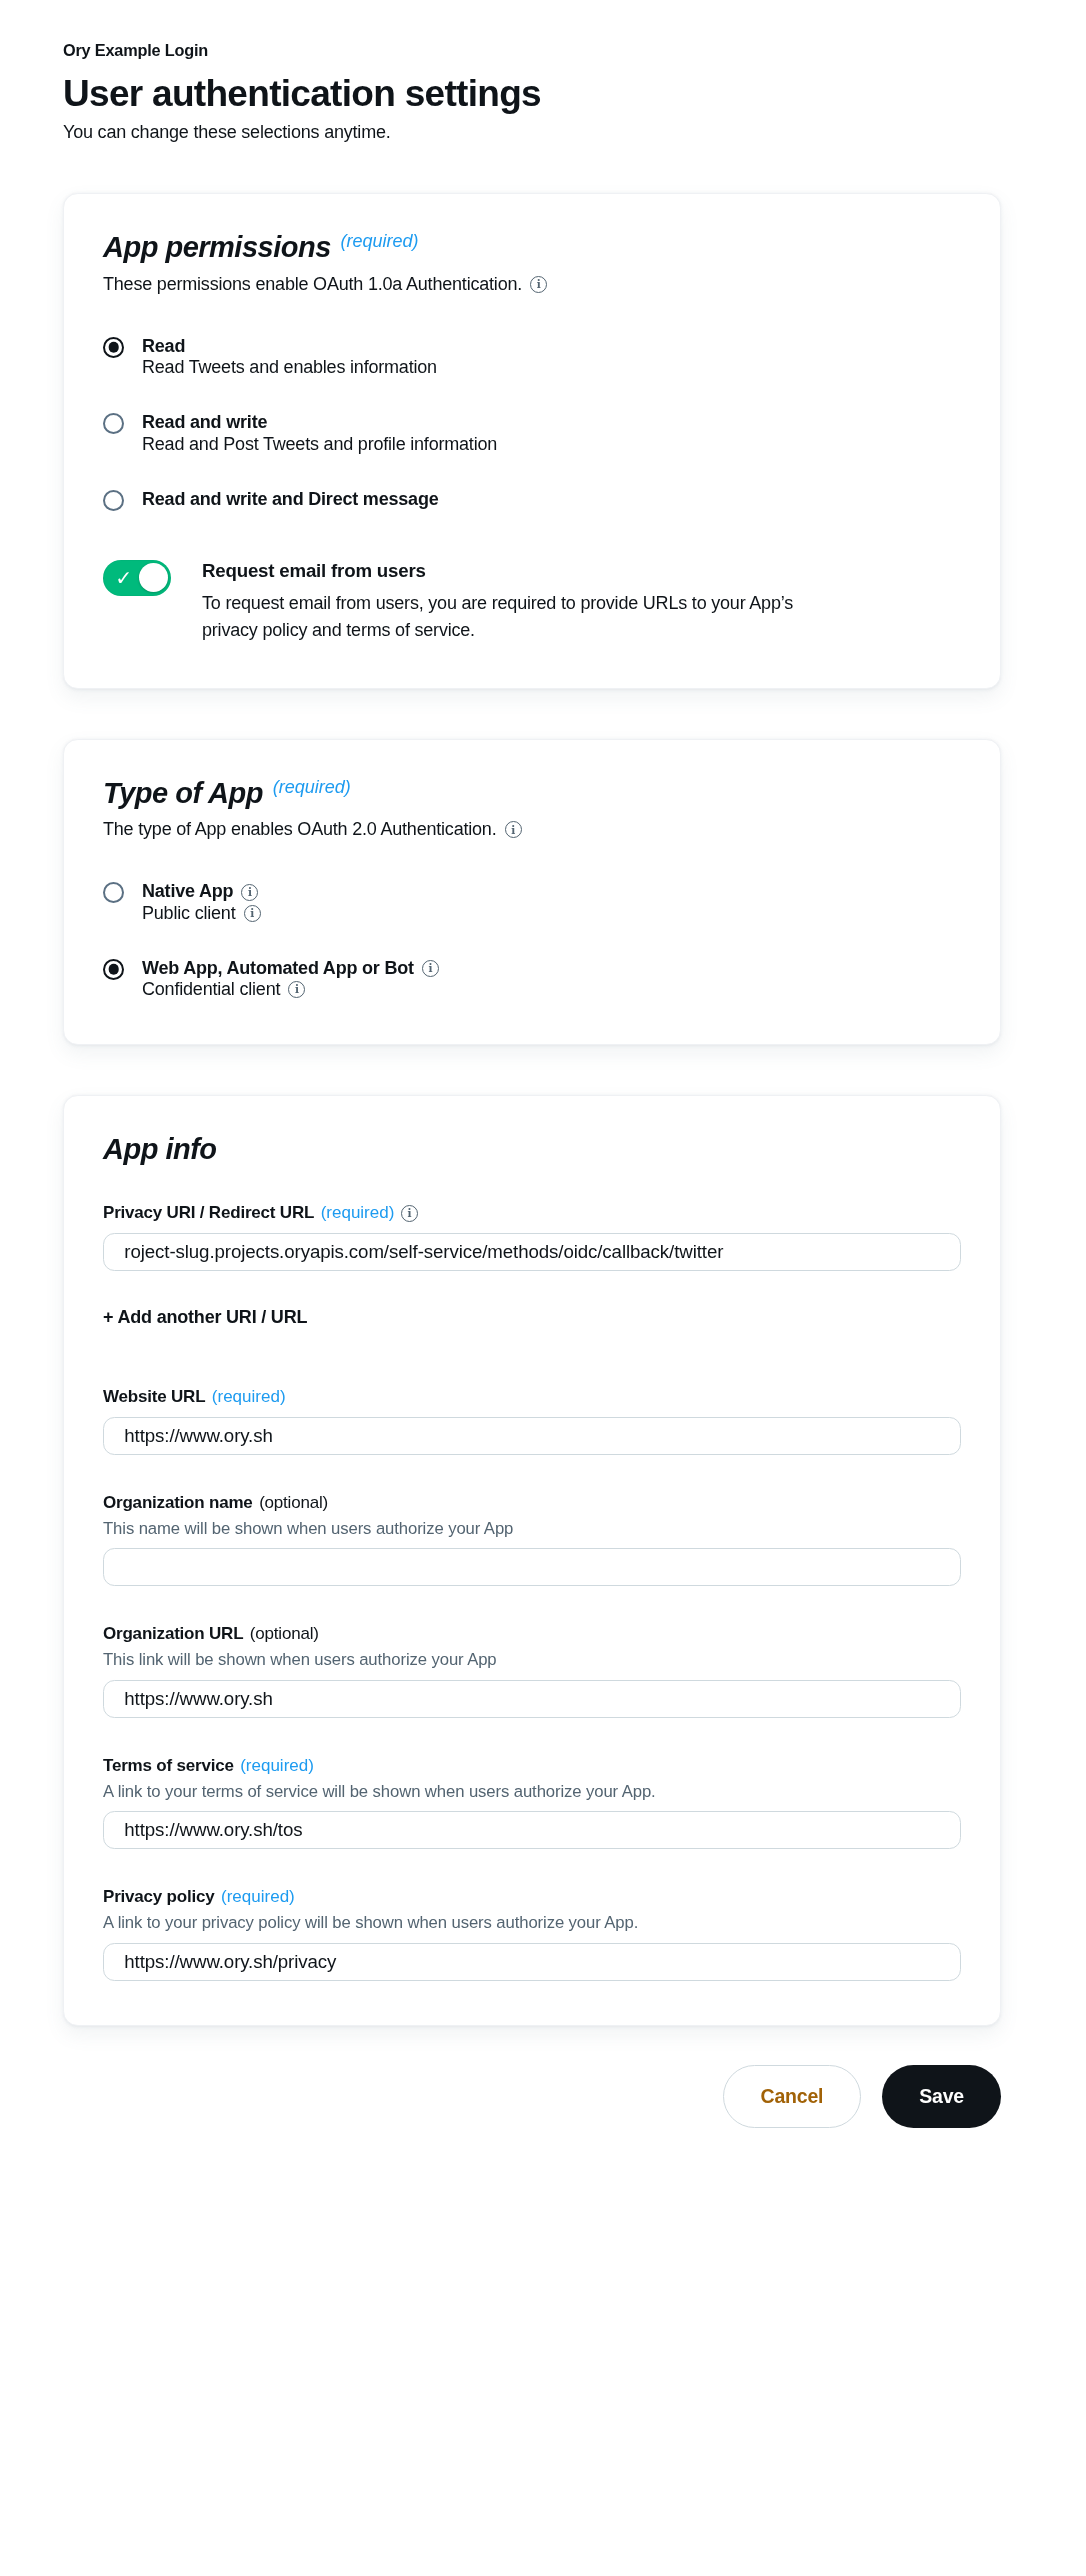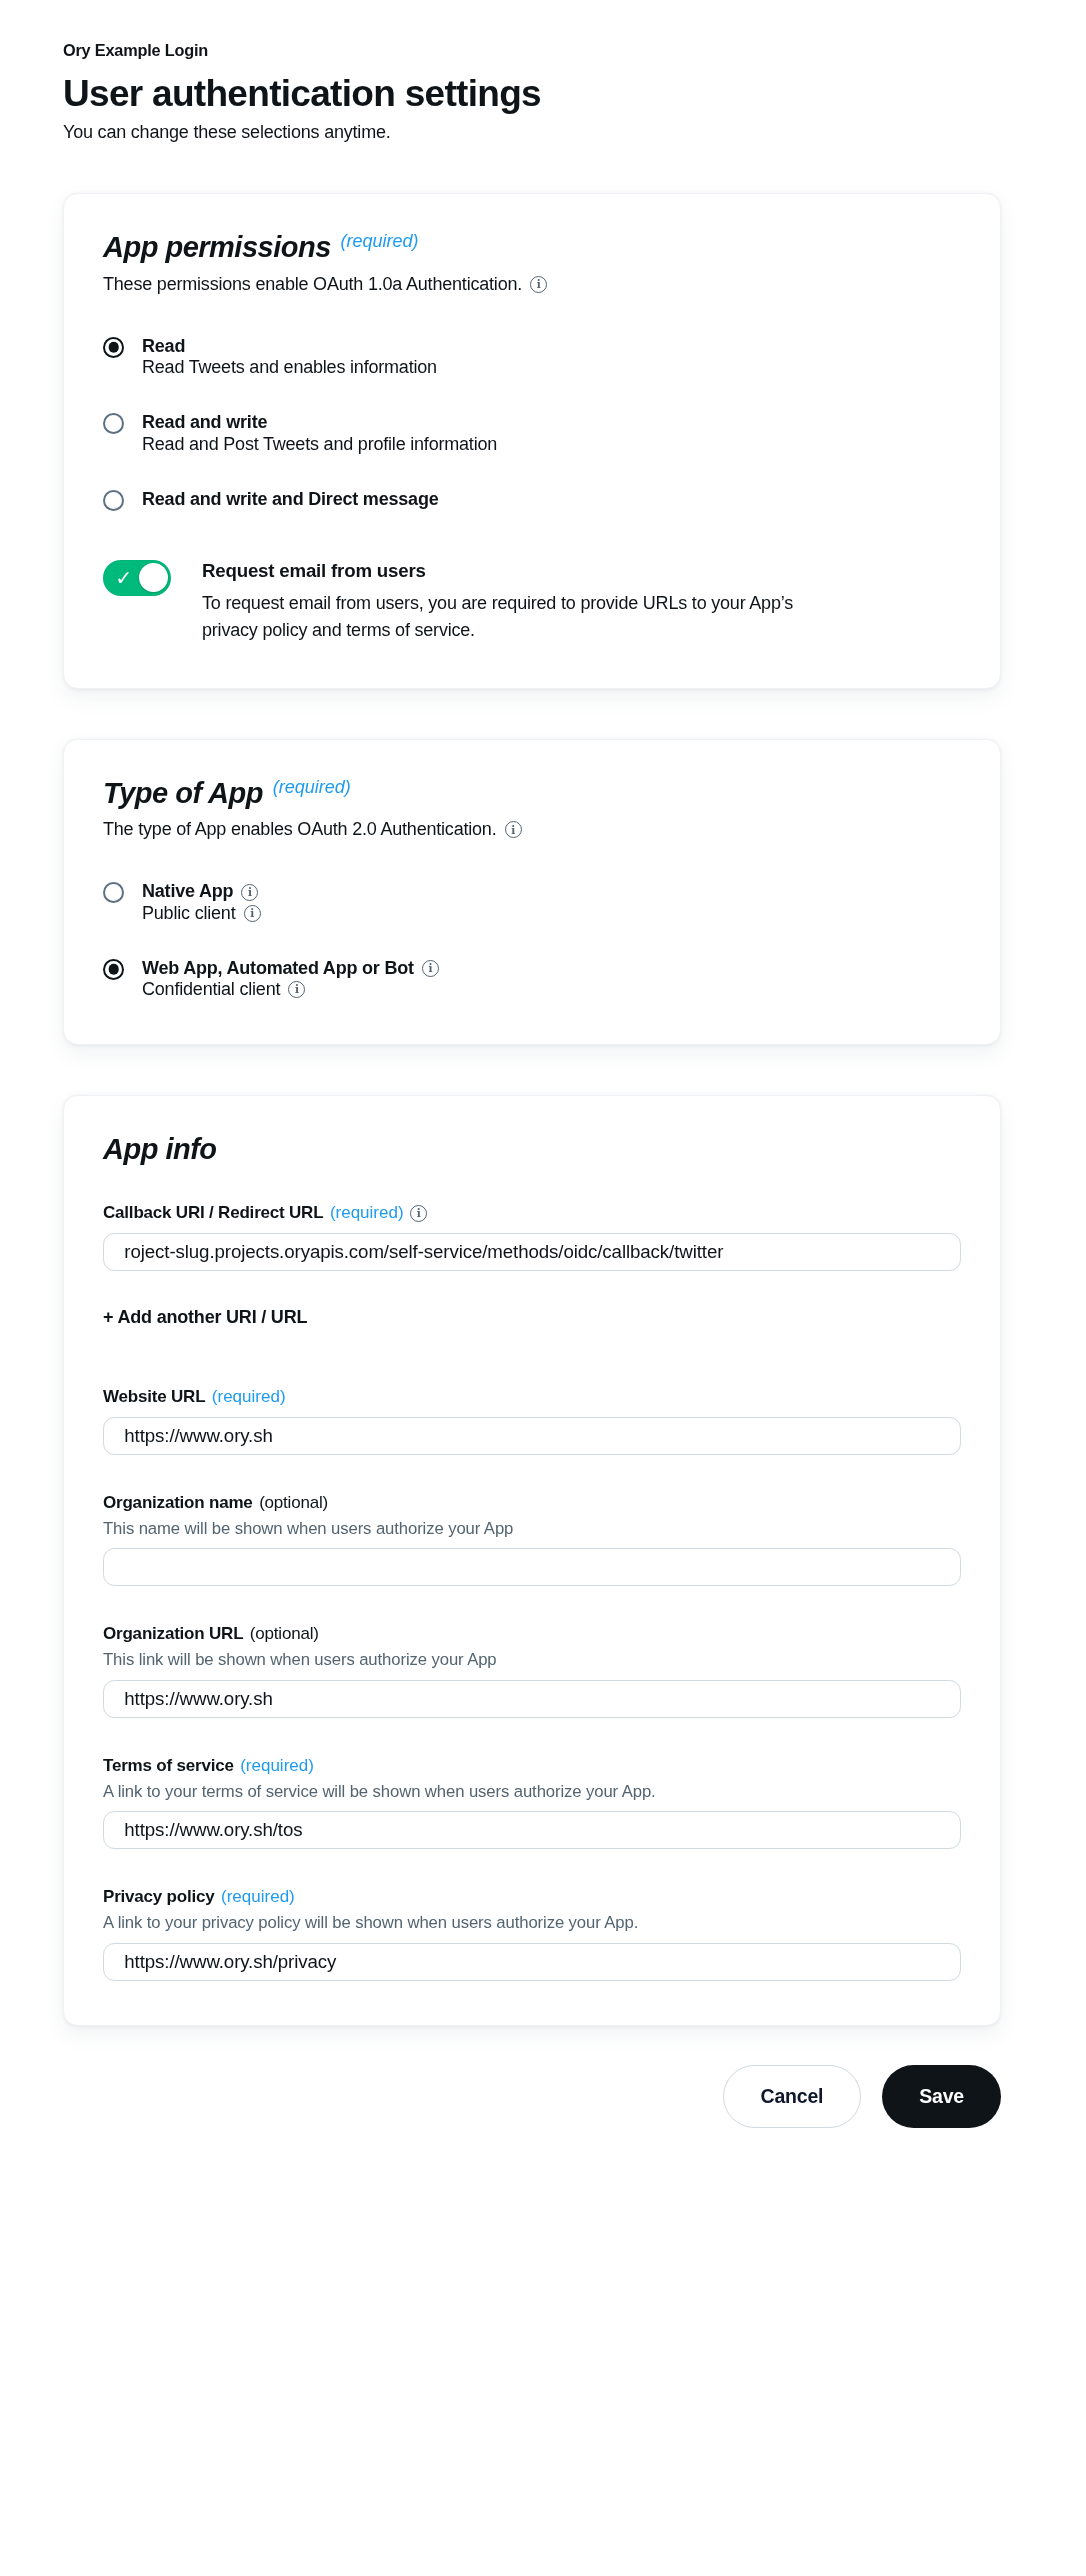--- a/index.html
+++ b/index.html
@@ -98,21 +98,21 @@
   }
   .field.after-add { margin-top:59px; }
 
   
   .footer { display:flex; justify-content:flex-end; gap:21px; margin-top:39px; }
   .btn {
     height:63px; border-radius:33px; font-size:19.5px; font-weight:700;
     padding:0 37px; cursor:pointer; letter-spacing:-0.2px;
     font-family:"Liberation Sans","DejaVu Sans",sans-serif;
   }
-  .btn-cancel { background:#fff; color:#0f172a; border:1.2px solid #cfd9de; }
+  .btn-cancel { background:#fff; color:#a16207; border:1.2px solid #cfd9de; }
   .btn-save { background:#0f1419; color:#fff; border:none; }
 </style>
 </head>
 <body>
 
 <div class="page">
 
   <div class="eyebrow">Ory Example Login</div>
   <h1 class="h1">User authentication settings</h1>
   <div class="subtitle">You can change these selections anytime.</div>
@@ -202,21 +202,21 @@
     </div>
   </section>
 
   <section class="card">
     <div class="card-title-row">
       <span class="card-title">App info</span>
     </div>
 
     <div class="field first">
       <div class="field-label">
-        <span>Callback URI / Redirect URL</span>
+        <span>Privacy URI / Redirect URL</span>
         <span class="required">(required)</span>
         <span class="info-icon">i</span>
       </div>
       <input class="text-input" type="text" value="roject-slug.projects.oryapis.com/self-service/methods/oidc/callback/twitter" style="">
     </div>
 
     <button class="add-url">+ Add another URI / URL</button>
 
     <div class="field after-add">
       <div class="field-label">

